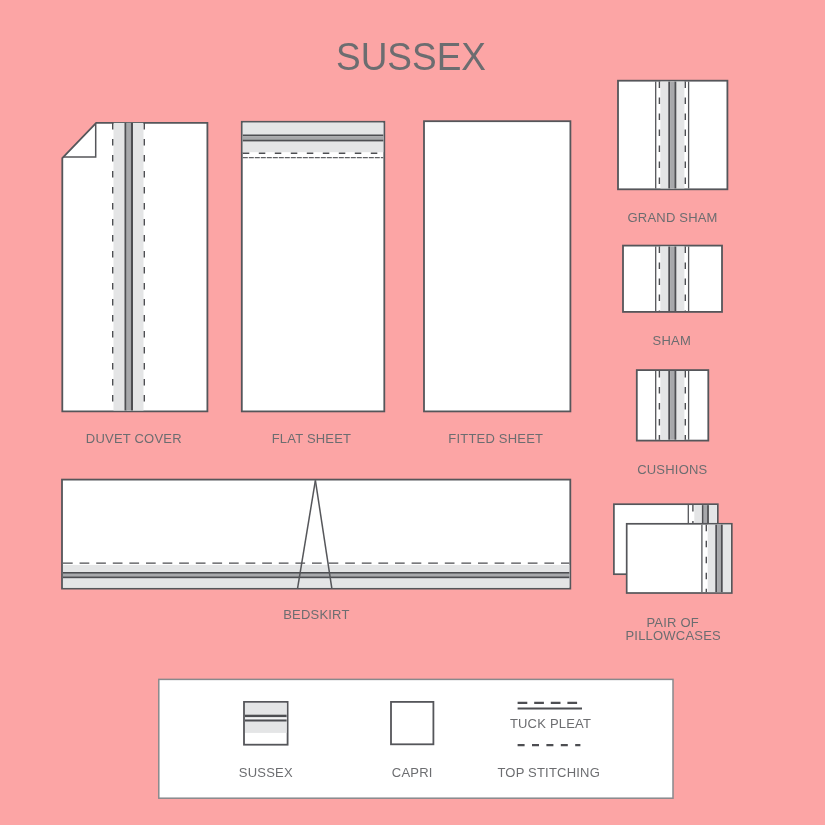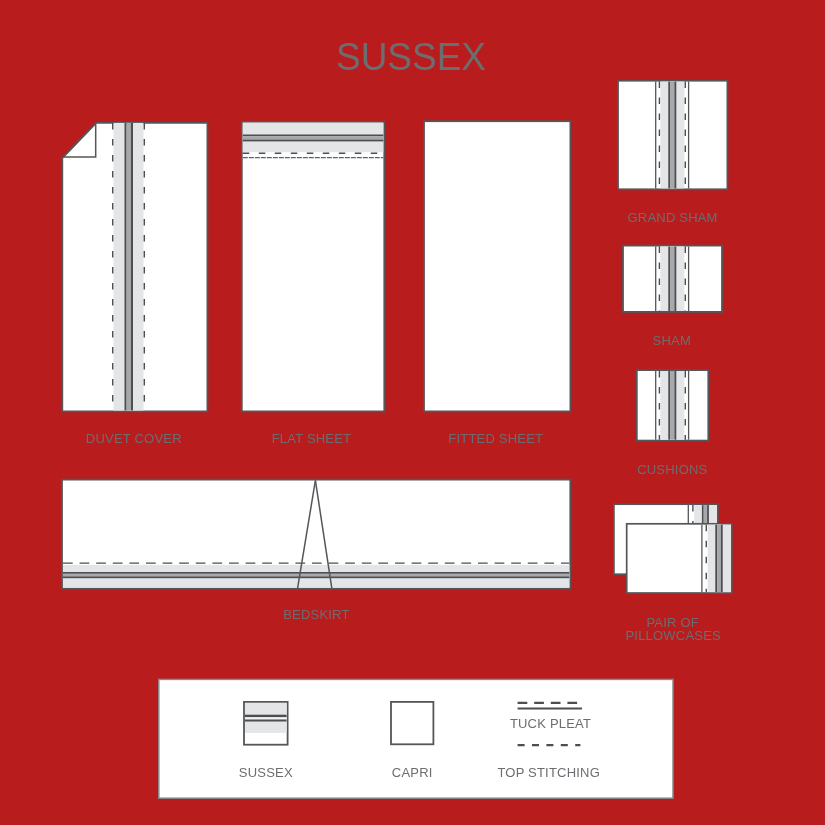--- a/index.html
+++ b/index.html
@@ -1,16 +1,16 @@
 <!DOCTYPE html>
 <html><head>
 <meta charset="utf-8">
 <style>
   html,body{margin:0;padding:0;background:#ffffff;}
-  #stage{position:relative;width:825px;height:825px;background:#b91c1c;overflow:hidden;}
+  #stage{position:relative;width:825px;height:825px;background:#fca5a5;overflow:hidden;}
   svg{position:absolute;left:0;top:0;}
   text{font-family:"Liberation Sans",sans-serif;fill:#6c6d70;}
   .lbl{font-size:13px;letter-spacing:0.2px;}
 </style>
 </head>
 <body>
 <div id="stage">
 <svg width="825" height="825" viewBox="0 0 825 825">
 
   <text class="ttl" x="411" y="70.2" text-anchor="middle" font-size="39.2" textLength="150" lengthAdjust="spacingAndGlyphs" fill="#707174">SUSSEX</text>

